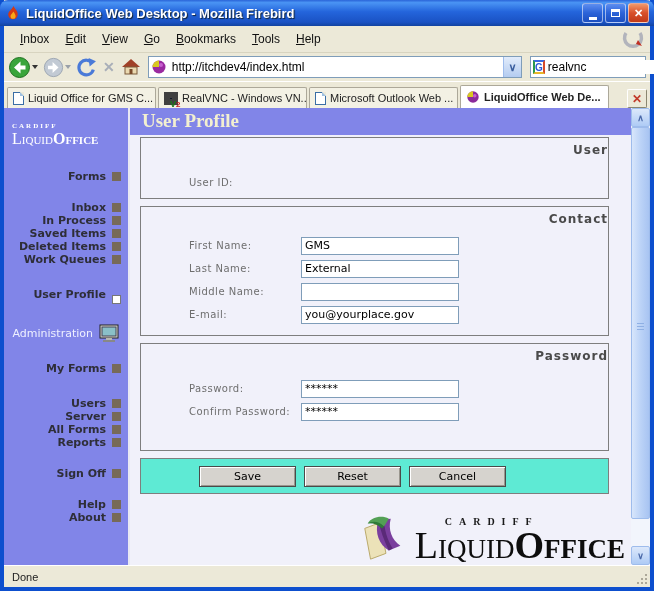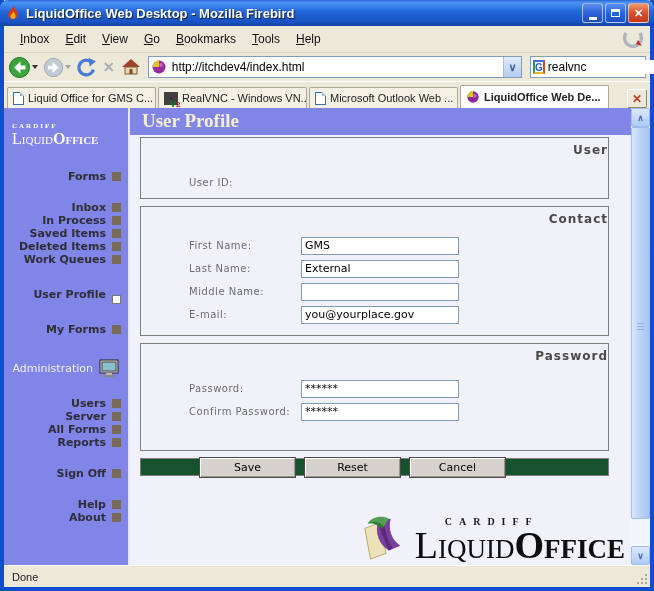--- a/index.html
+++ b/index.html
@@ -94,21 +94,21 @@
   .fs-legend { font-family:"DejaVu Sans",sans-serif; font-weight:bold; font-size:12px; color:#4a4a4a;
     letter-spacing:1px; padding-left:17px;text-align:right; }
   .frow { display:flex; align-items:center; margin-left:48px; height:19px; }
   .frow label { width:112px; font-family:"DejaVu Sans",sans-serif; font-size:10px; color:#6e6e6e; letter-spacing:.5px; }
   .frow input { width:158px; height:18px; border:1px solid #7f9db9; font-family:"DejaVu Sans",sans-serif;
     font-size:11px; padding:0 3px; background:#fff; }
   .fs.user { height:62px; } .fs.user .frow { margin-top:16px; }
   .fs.contact { height:130px; } .fs.contact .frow { margin-top:4px; } .fs.contact .frow.first { margin-top:10px; }
   .fs.pw { height:108px; } .fs.pw .frow { margin-top:4px; } .fs.pw .frow.first { margin-top:16px; }
 
-  .btnbar { margin:2px 22px 4px 10px; height:18px; background:#14532d; border:1px solid #7e7e7e;
+  .btnbar { margin:2px 22px 4px 10px; height:36px; background:#5eead4; border:1px solid #7e7e7e;
     display:flex; align-items:center; gap:8px; padding-left:58px; flex:0 0 auto; }
   .btn { width:97px; height:21px; background:#d6d3ce; border:1px solid #4a4a4a;
     box-shadow:inset 1px 1px 0 #fff, inset -1px -1px 0 #9a968e;
     font-family:"DejaVu Sans",sans-serif; font-size:11px; color:#000; cursor:pointer; }
 
   .footer-logo { position:absolute; right:6px; bottom:2px; display:flex; align-items:flex-end; }
   .fl-text { margin-left:2px; }
   .fl-cardiff { font-family:"Liberation Serif",serif; font-size:10px; font-weight:bold; letter-spacing:7px;
     color:#1a1a1a; padding-left:30px; }
   .fl-word { font-family:"Liberation Serif",serif; font-size:27px; color:#0d0d0d; display:inline-block; line-height:.95; }
@@ -279,33 +279,33 @@
             <span class="bullet"></span>
           </div>
         <div class="nav-item">
             <span>Work Queues</span>
             <span class="bullet"></span>
           </div>
         <div class="nav-item gap-xl">
             <span>User Profile</span>
             <span class="bullet open"></span>
           </div>
-        <div class="nav-item gap-xl">
-            <span>My Forms</span>
-            <span class="bullet"></span>
-          </div>
         <div class="nav-item admin gap-xxl">
           <span>Administration</span>
           <svg class="admin-ico" viewBox="0 0 22 19">
             <rect x="1" y="1" width="18" height="13" fill="#d8d8d0" stroke="#222"></rect>
             <rect x="3" y="3" width="14" height="9" fill="#8ac0c8" stroke="#445"></rect>
             <rect x="7" y="14" width="6" height="2" fill="#b8b8b0"></rect>
             <rect x="4" y="16" width="12" height="2" fill="#888"></rect>
           </svg>
         </div>
+        <div class="nav-item gap-xl">
+            <span>My Forms</span>
+            <span class="bullet"></span>
+          </div>
         <div class="nav-item gap-xl">
             <span>Users</span>
             <span class="bullet"></span>
           </div>
         <div class="nav-item">
             <span>Server</span>
             <span class="bullet"></span>
           </div>
         <div class="nav-item">
             <span>All Forms</span>

